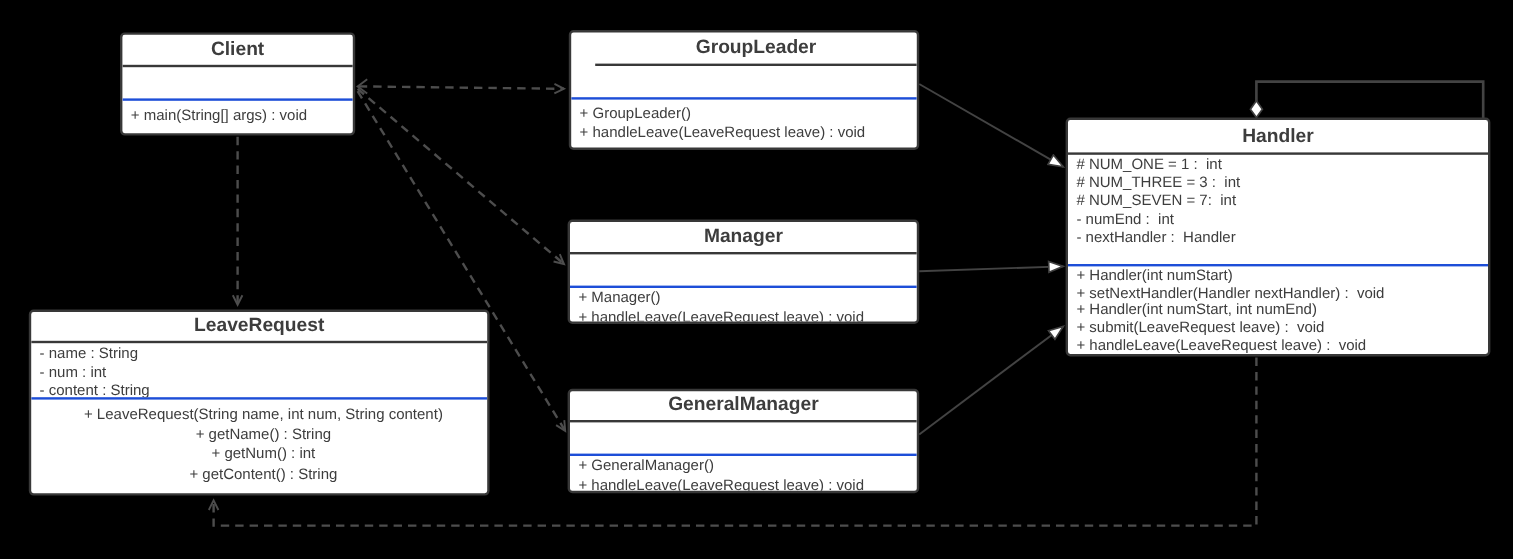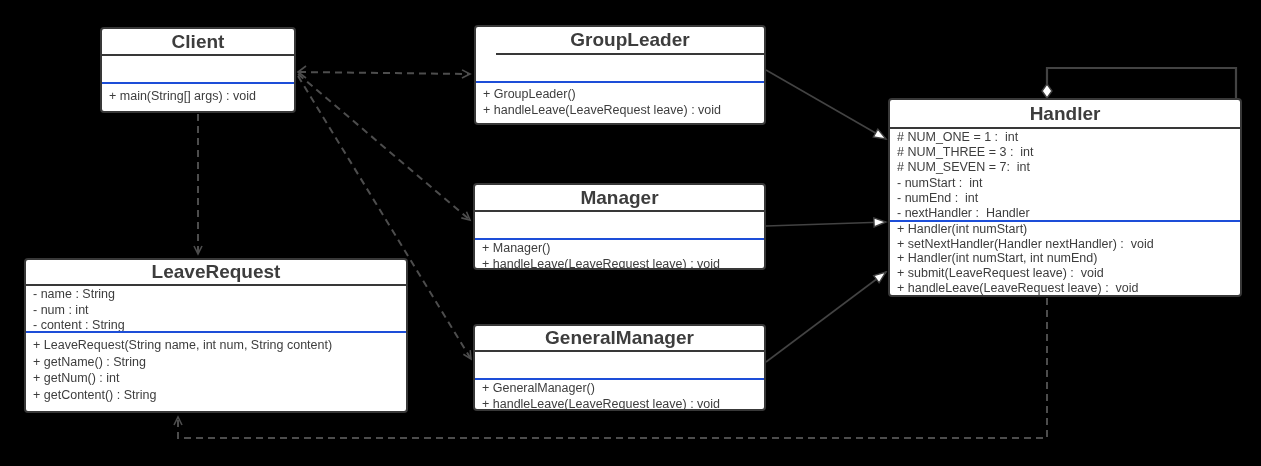--- a/index.html
+++ b/index.html
@@ -2,21 +2,21 @@
 <html><head>
 <meta charset="utf-8">
 <style>
   html,body{margin:0;padding:0;background:#000;}
   #canvas{position:relative;width:1261px;height:466px;background:#000;overflow:hidden;
           font-family:"Liberation Sans","DejaVu Sans",sans-serif;}
   #wires{position:absolute;left:0;top:0;width:1261px;height:466px;}
 
   .uml-class{position:absolute;box-sizing:border-box;background:#fff;border:2px solid #383838;
              border-radius:4px;overflow:hidden;color:#3d3d3d;}
-  .uml-title{font-weight:bold;font-size:19px;text-align:center;border-bottom:2px solid #383838;
+  .uml-title{font-weight:bold;font-size:16px;text-align:center;border-bottom:2px solid #383838;
              overflow:hidden;}
   .uml-attrs{border-bottom:2px solid #1d4ed8;overflow:hidden;box-sizing:border-box;}
   .uml-methods{overflow:hidden;box-sizing:border-box;}
   .member-line{white-space:pre;font-size:12.5px;line-height:15.5px;padding:0 0 0 7px;}
 
   #box-client{left:100px;top:27px;width:196px;height:86px;}
   #box-client .uml-title{line-height:25px;height:25px;}
   #box-client .uml-attrs{height:28px;}
   #box-client .uml-methods{padding-top:5px;}
 
@@ -39,21 +39,21 @@
   #box-handler{left:888px;top:98px;width:354px;height:199px;}
   #box-handler .uml-title{line-height:27px;height:27px;}
   #box-handler .uml-attrs{height:93px;padding-top:1px;}
   #box-handler .uml-attrs .member-line{line-height:15.2px;}
   #box-handler .uml-methods .member-line{line-height:14.7px;}
 
   #box-leaverequest{left:24px;top:258px;width:384px;height:155px;}
   #box-leaverequest .uml-title{line-height:24px;height:24px;}
   #box-leaverequest .uml-attrs{height:47px;padding-top:1px;}
   #box-leaverequest .uml-methods{padding-top:4px;}
-  #box-leaverequest .uml-methods .member-line{line-height:16.5px;}
+  #box-leaverequest .uml-methods .member-line{line-height:16.5px;text-align:center;}
 </style>
 </head>
 <body>
 
 <div id="canvas">
 
   <svg id="wires" viewBox="0 0 1261 466" xmlns="http://www.w3.org/2000/svg">
     <defs>
       <marker id="openArrow" markerWidth="12" markerHeight="12" refX="9" refY="5" orient="auto" markerUnits="userSpaceOnUse">
         <path d="M1,1 L9,5 L1,9" fill="none" stroke="#4d4d4d" stroke-width="1.6"></path>
@@ -118,21 +118,20 @@
         <div class="member-line">+ handleLeave(LeaveRequest leave) : void</div>
       </div>
   </div>
 
   <div class="uml-class" id="box-handler">
     <div class="uml-title">Handler</div>
     <div class="uml-attrs">
         <div class="member-line"># NUM_ONE = 1 :  int</div>
         <div class="member-line"># NUM_THREE = 3 :  int</div>
         <div class="member-line"># NUM_SEVEN = 7:  int</div>
-        <div class="member-line">- numStart :  int</div>
         <div class="member-line">- numEnd :  int</div>
         <div class="member-line">- nextHandler :  Handler</div>
       </div>
     <div class="uml-methods">
         <div class="member-line">+ Handler(int numStart)</div>
         <div class="member-line">+ setNextHandler(Handler nextHandler) :  void</div>
         <div class="member-line">+ Handler(int numStart, int numEnd)</div>
         <div class="member-line">+ submit(LeaveRequest leave) :  void</div>
         <div class="member-line">+ handleLeave(LeaveRequest leave) :  void</div>
       </div>

